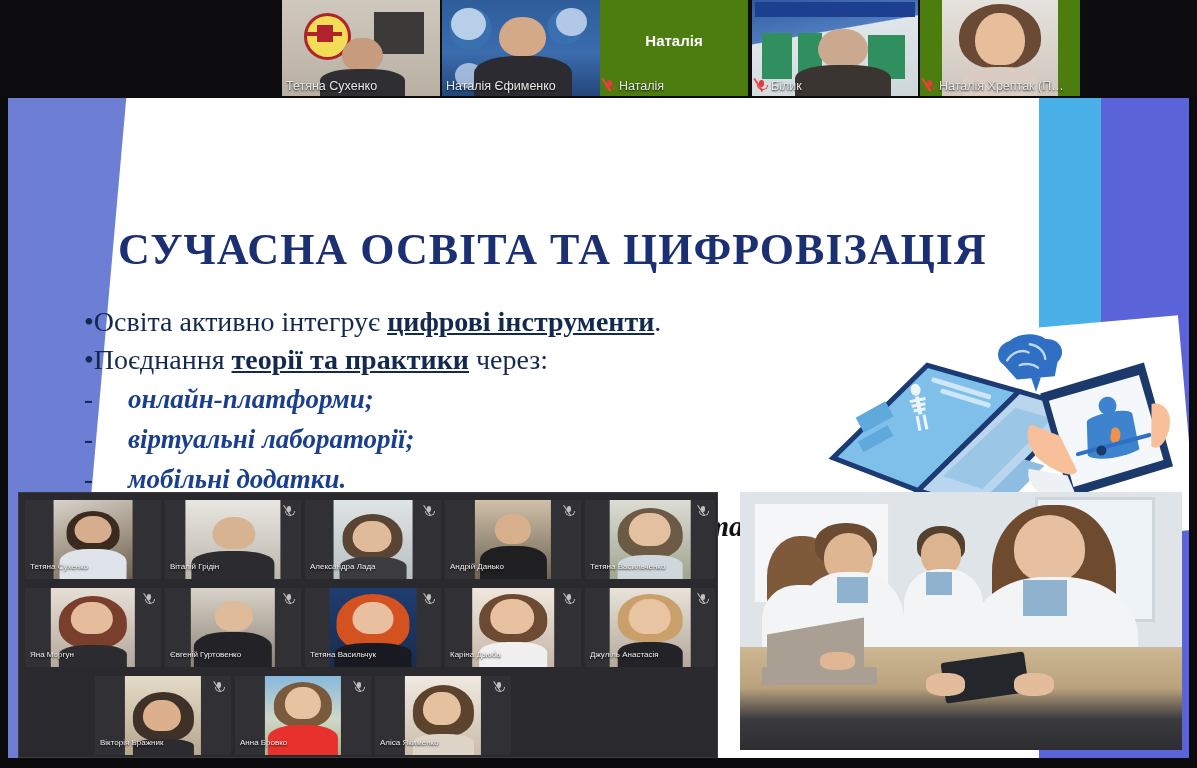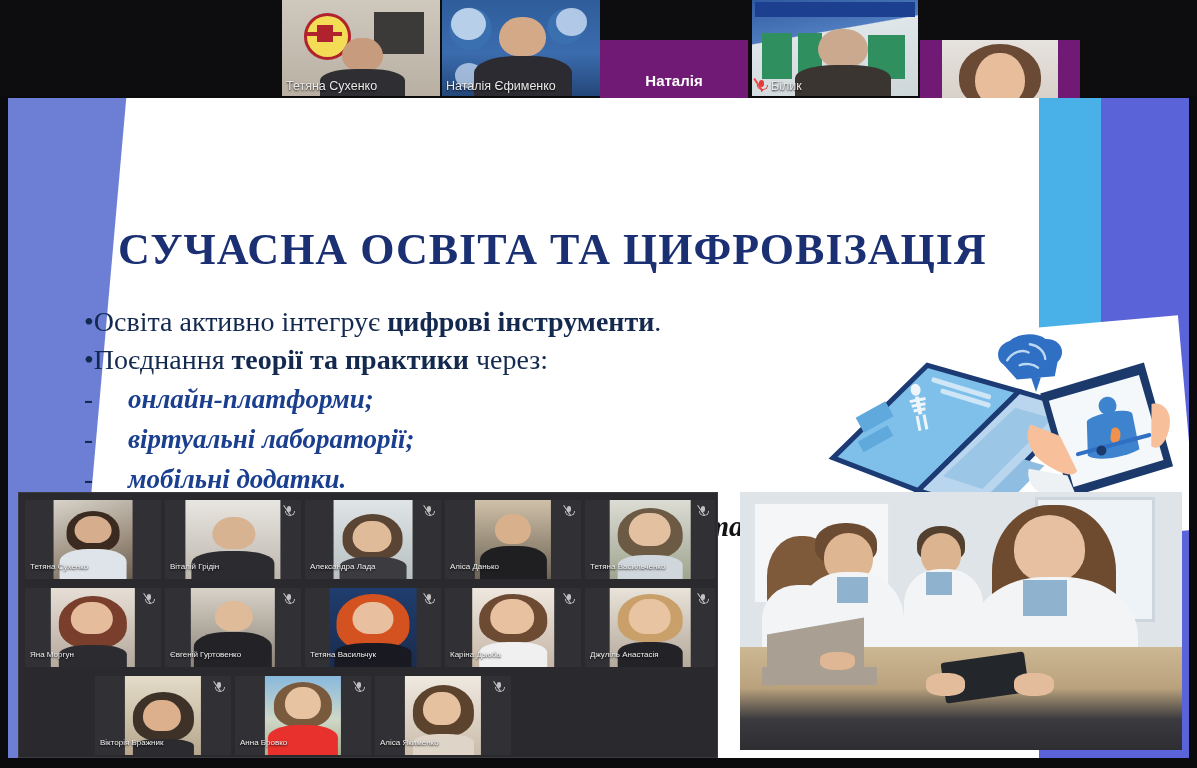--- a/index.html
+++ b/index.html
@@ -42,21 +42,21 @@
   }
 
   
   .bg-banner{background:
      radial-gradient(circle at 18% 30%, #3a6fb0 0 14%, transparent 15%),
      radial-gradient(circle at 78% 28%, #3a6fb0 0 12%, transparent 13%),
      linear-gradient(180deg,#2f5d9b 0%,#3b6cae 55%,#24477a 100%);}
   .bg-wall{background:linear-gradient(180deg,#cfc8bd 0%,#b9b0a3 100%);}
   .bg-room{background:linear-gradient(160deg,#d8d3ca 0%,#9c8f7f 60%,#6c5f51 100%);}
   .bg-green{background:linear-gradient(170deg,#2f5aa0 0%,#4f7cbe 35%,#dfe6ea 36%,#cdd6d9 100%);}
-  .bg-dark{background:#701a75;margin-top:40px;}
+  .bg-dark{background:#4d7c0f;}
   .person{
     position:absolute;border-radius:46% 46% 40% 40%/54% 54% 46% 46%;
   }
   .torso{position:absolute;border-radius:42% 42% 0 0;}
 
   
   .slide{
     position:absolute;left:8px;top:98px;width:1181px;height:660px;
     background:#ffffff;overflow:hidden;
   }
@@ -83,21 +83,21 @@
   .slide-title{
     position:absolute;left:110px;top:126px;width:880px;
     font-family:"Liberation Serif", serif;font-weight:bold;font-size:44px;
     color:#1b2f73;letter-spacing:1px;white-space:nowrap;
   }
   .body-text{
     position:absolute;left:76px;top:205px;width:790px;
     font-family:"Liberation Serif", serif;color:#16306e;
   }
   .b-line{font-size:28px;line-height:38px;color:#13294f;}
-  .b-line b{font-weight:bold;}
+  .b-line b{font-weight:bold;text-decoration:underline;}
   .d-line{font-size:27px;line-height:40px;font-style:italic;font-weight:bold;color:#1b3f8f;}
   .d-line .dash{display:inline-block;width:44px;font-style:normal;font-weight:normal;color:#13294f;}
   .closing{
     font-size:29px;line-height:42px;font-style:italic;font-weight:bold;color:#121212;
     margin-top:6px;
   }
 
   
   .illus{position:absolute;left:800px;top:215px;width:395px;height:260px;}
   .illcard{
@@ -351,21 +351,21 @@
         <div class="gtile" style="left:426px;width:136px;">
           <div class="gvid" style="width:56%;background:linear-gradient(180deg,#cfc0a8 0%,#6d6455 100%);">
             <div class="person" style="left:26%;top:18%;width:48%;height:38%;background:#d9b08c;"></div>
             <div class="torso" style="left:6%;top:58%;width:88%;height:42%;background:#1f1f22;"></div>
           </div>
           <div class="gmic">
               <span class="b"></span>
               <span class="a"></span>
               <span class="s"></span>
             </div>
-          <div class="gname">Аліса Данько</div>
+          <div class="gname">Андрій Данько</div>
         </div>
 
         <div class="gtile" style="left:566px;width:130px;">
           <div class="gvid" style="width:62%;background:linear-gradient(180deg,#dcdcd4 0%,#9fa58f 100%);">
             <div class="person" style="left:24%;top:16%;width:52%;height:42%;background:#e3c0a0;"></div>
             <div style="position:absolute;left:10%;top:10%;width:80%;height:64%;border-radius:50% 50% 40% 40%;background:#6d5a45;z-index:-1;"></div>
             <div class="torso" style="left:10%;top:70%;width:80%;height:30%;background:#cfd6dc;"></div>
           </div>
           <div class="gmic">
               <span class="b"></span>

